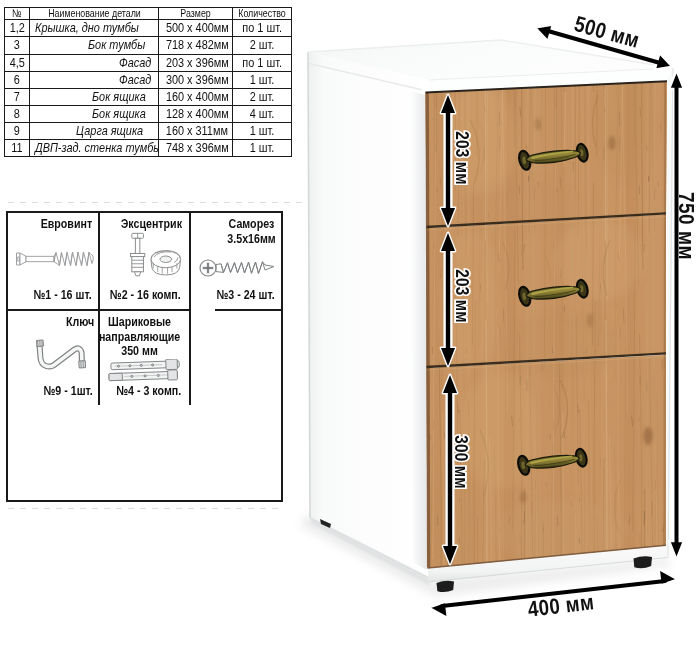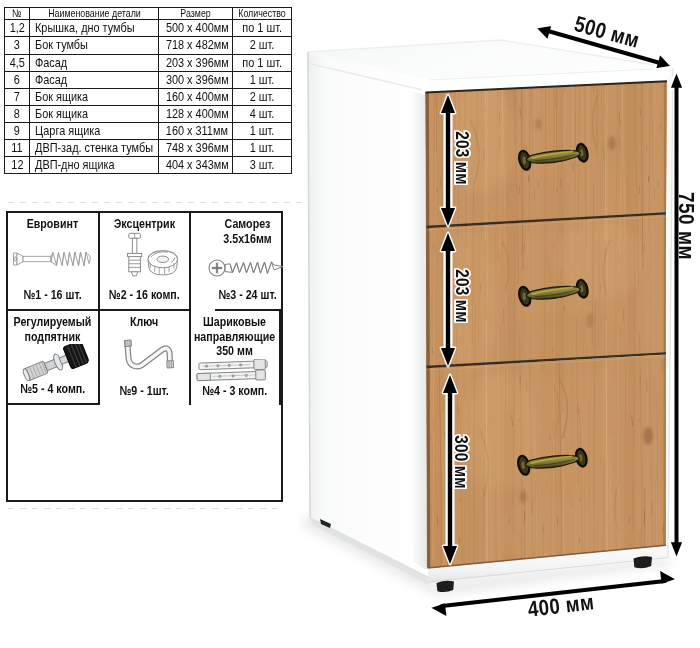--- a/index.html
+++ b/index.html
@@ -7,26 +7,26 @@
   font-family:"Liberation Sans",sans-serif;}
 
 table.parts{position:absolute;left:4px;top:7px;border-collapse:collapse;table-layout:fixed;
   width:287px;font-family:"Liberation Sans",sans-serif;color:#111;}
 table.parts td{border:1.5px solid #1a1a1a;text-align:center;padding:0;line-height:1.05;
   font-size:13.3px;overflow:hidden;white-space:nowrap;}
 table.parts td span{display:inline-block;transform:scaleX(.82);transform-origin:center;}
 table.parts td.nm span{transform-origin:0 50%;}
 table.parts tr.h td{font-size:10.8px;height:10px;}
 table.parts tr.d td{height:16.1px;margin-top:28px;}
-table.parts td.nm{text-align:left;padding-left:5px;}
+table.parts td.nm{text-align:right;padding-left:5px;font-style:italic;}
 
 #grid{position:absolute;left:6px;top:211px;width:273.2px;height:286.8px;border:2px solid #1a1a1a;
   display:grid;grid-template-columns:91.7px 90.9px 90.6px;grid-template-rows:98px 94.3px 90.5px;}
 #grid .cell{border-right:2px solid #1a1a1a;border-bottom:2px solid #1a1a1a;
-  display:flex;flex-direction:column;align-items:center;justify-content:space-between;
+  display:flex;flex-direction:column;align-items:flex-end;justify-content:space-between;
   padding:4px 0 7px 0;box-sizing:border-box;}
 #grid .cell.lastc{border-right:none;margin-left:24px;}
 #grid .cell.lastr{border-bottom:none;}
 #grid .cap{font-weight:bold;font-size:13px;line-height:1.12;text-align:center;color:#111;
   transform:scaleX(.82);white-space:nowrap;}
 #grid .lbl{font-weight:bold;font-size:13px;color:#111;transform:scaleX(.82);white-space:nowrap;}
 
 .ghost{position:absolute;height:1px;background:repeating-linear-gradient(90deg,#dcdcdc 0 6px,transparent 6px 12px);}
 </style>
 </head>
@@ -87,26 +87,20 @@
           <td><span>9</span></td>
           <td class="nm"><span>Царга ящика</span></td>
           <td><span>160 х 311мм</span></td>
           <td><span>1 шт.</span></td>
         </tr>
 <tr class="d">
           <td><span>11</span></td>
           <td class="nm"><span>ДВП-зад. стенка тумбы</span></td>
           <td><span>748 х 396мм</span></td>
           <td><span>1 шт.</span></td>
-        </tr>
-<tr class="d">
-          <td><span>12</span></td>
-          <td class="nm"><span>ДВП-дно ящика</span></td>
-          <td><span>404 х 343мм</span></td>
-          <td><span>3 шт.</span></td>
         </tr>
 </tbody>
     </table>
 
 <div class="ghost" style="left:8px;top:202px;width:295px;"></div>
 
 <div class="ghost" style="left:8px;top:508px;width:272px;"></div>
 
 <div id="grid">
 
@@ -155,38 +149,20 @@
 <circle cx="11" cy="16" r="8"></circle>
 <path d="M11,10.5 L11,21.5 M5.5,16 L16.5,16" stroke-width="2.6" stroke="#b9bbbc" fill="none"></path>
 <path d="M11,11 L11,21 M6,16 L16,16" stroke-width="1.4" stroke="#707274" fill="none"></path>
 <path d="M19,12.5 L24,11.8 L26.5,20.4 L30.5,10.8 L33.5,20.6 L37.5,10.6 L40.5,20.8 L44.5,10.4 L47.5,21 L51.5,10.2 L54.5,21.2 L58.5,10 L61.5,21.4 L65.5,9.8 L68,18 L77,14.5 L68,13 L65.5,9.8" fill="none" stroke-width="1"></path>
 <path d="M19,12.5 L19,19.6 L26.5,20.4 M24,11.8 L26.5,20.4 M30.5,10.8 L26.5,20.4 M33.5,20.6 L30.5,10.8 M37.5,10.6 L33.5,20.6 M40.5,20.8 L37.5,10.6 M44.5,10.4 L40.5,20.8 M47.5,21 L44.5,10.4 M51.5,10.2 L47.5,21 M54.5,21.2 L51.5,10.2 M58.5,10 L54.5,21.2 M61.5,21.4 L58.5,10 M65.5,9.8 L61.5,21.4" fill="none" stroke-width="1"></path>
 </g>
         </svg>
 <div class="lbl">№3 - 24 шт.</div>
       </div>
 
-<div class="cell">
-        <div class="cap">Регулируемый<br>подпятник</div>
-<svg width="84" height="38" viewBox="0 0 84 38">
-          <g transform="rotate(-22 42 20)">
-<g stroke="#7f8183" stroke-width="1" fill="#dfe1e2">
-<rect x="12" y="14" width="22" height="13" rx="2" fill="#d2d4d5"></rect>
-<path d="M15,14 v13 M18.5,14 v13 M22,14 v13 M25.5,14 v13 M29,14 v13 M32,14 v13" stroke="#a8aaab" stroke-width="1" fill="none"></path>
-<ellipse cx="12.5" cy="20.5" rx="2.2" ry="6.5" fill="#e8e9ea"></ellipse>
-<rect x="34" y="16.5" width="12" height="8" fill="#cfd1d2"></rect>
-<ellipse cx="47.5" cy="20.5" rx="3.4" ry="8.8" fill="#e4e5e6"></ellipse>
-<rect x="50" y="17" width="10" height="7" fill="#d7d9da"></rect>
-</g>
-<path d="M60,8.5 h13 q4,0 4,4 v16 q0,4 -4,4 h-13 q-2.5,0 -2.5,-3 v-18 q0,-3 2.5,-3 z" fill="#161616" stroke="#000" stroke-width="1"></path>
-<path d="M62.5,8.5 v24 M66.5,8.5 v24 M70.5,8.5 v24 M74,9 v23" stroke="#3d3d3d" stroke-width="1.2" fill="none"></path>
-</g>
-        </svg>
-<div class="lbl">№5 - 4 комп.</div>
-      </div>
 
 
 
 <div class="cell lastr">
         <div class="cap">Ключ</div>
 <svg width="84" height="42" viewBox="0 0 84 42">
           <g fill="none">
 <path d="M25.5,10 L26.5,23 q0.7,6.5 5.5,8 q4.5,1.4 8,-1 L60.5,14.5 q3.2,-2.2 5.4,-0.2 q1.6,1.6 1.7,3.7 L68,29" stroke="#7f8183" stroke-width="6"></path>
 <path d="M25.5,10 L26.5,23 q0.7,6.5 5.5,8 q4.5,1.4 8,-1 L60.5,14.5 q3.2,-2.2 5.4,-0.2 q1.6,1.6 1.7,3.7 L68,29" stroke="#f4f5f5" stroke-width="3.6"></path>
 <path d="M22.5,5.5 l6.5,-0.5 l0.5,6 l-6.6,0.6 z" fill="#d9dbdc" stroke="#7f8183" stroke-width="1"></path>

